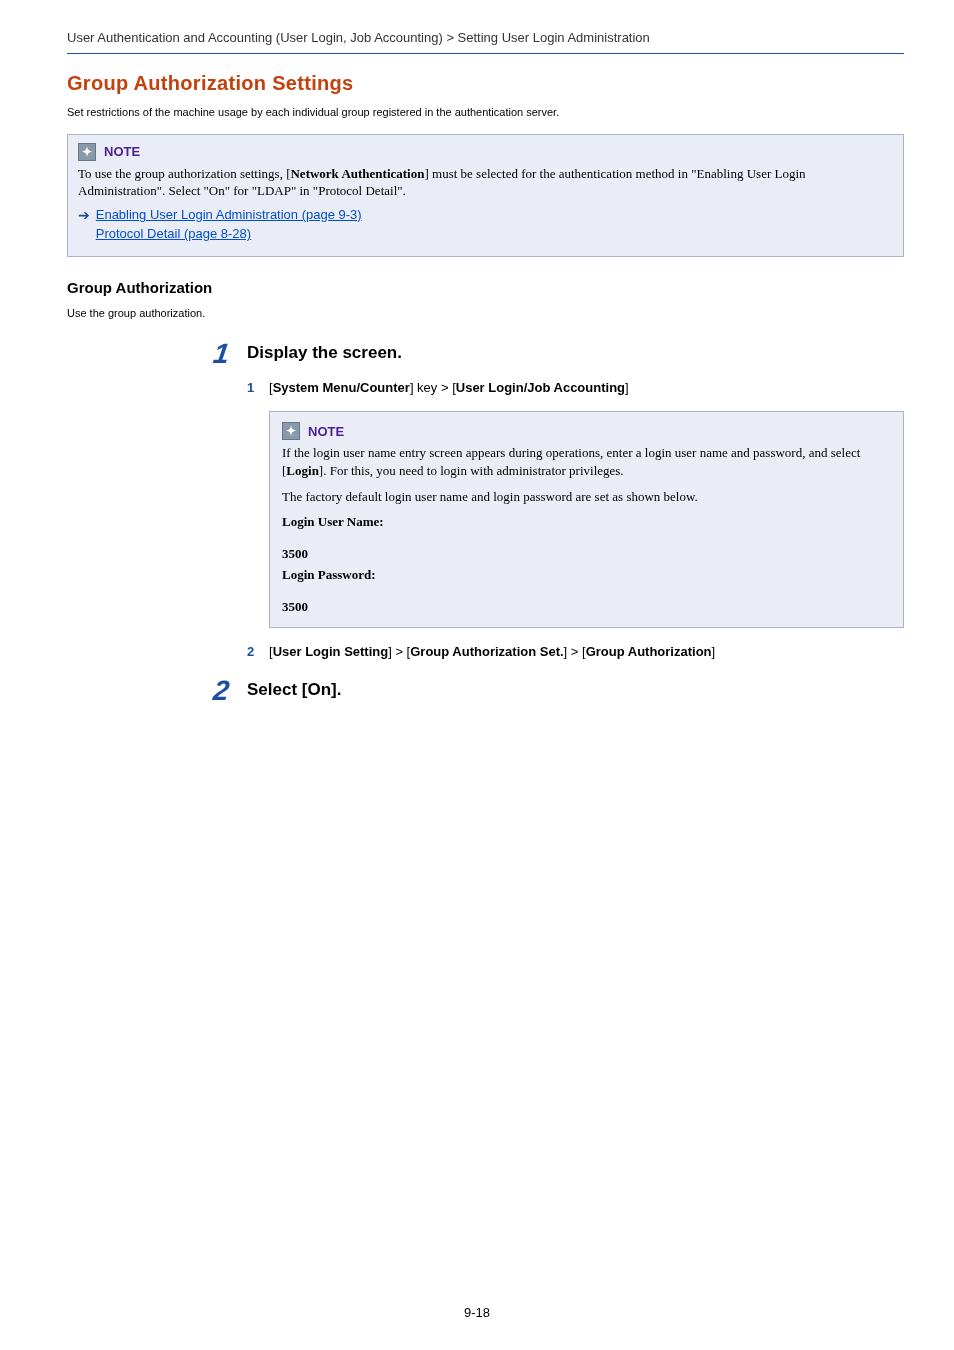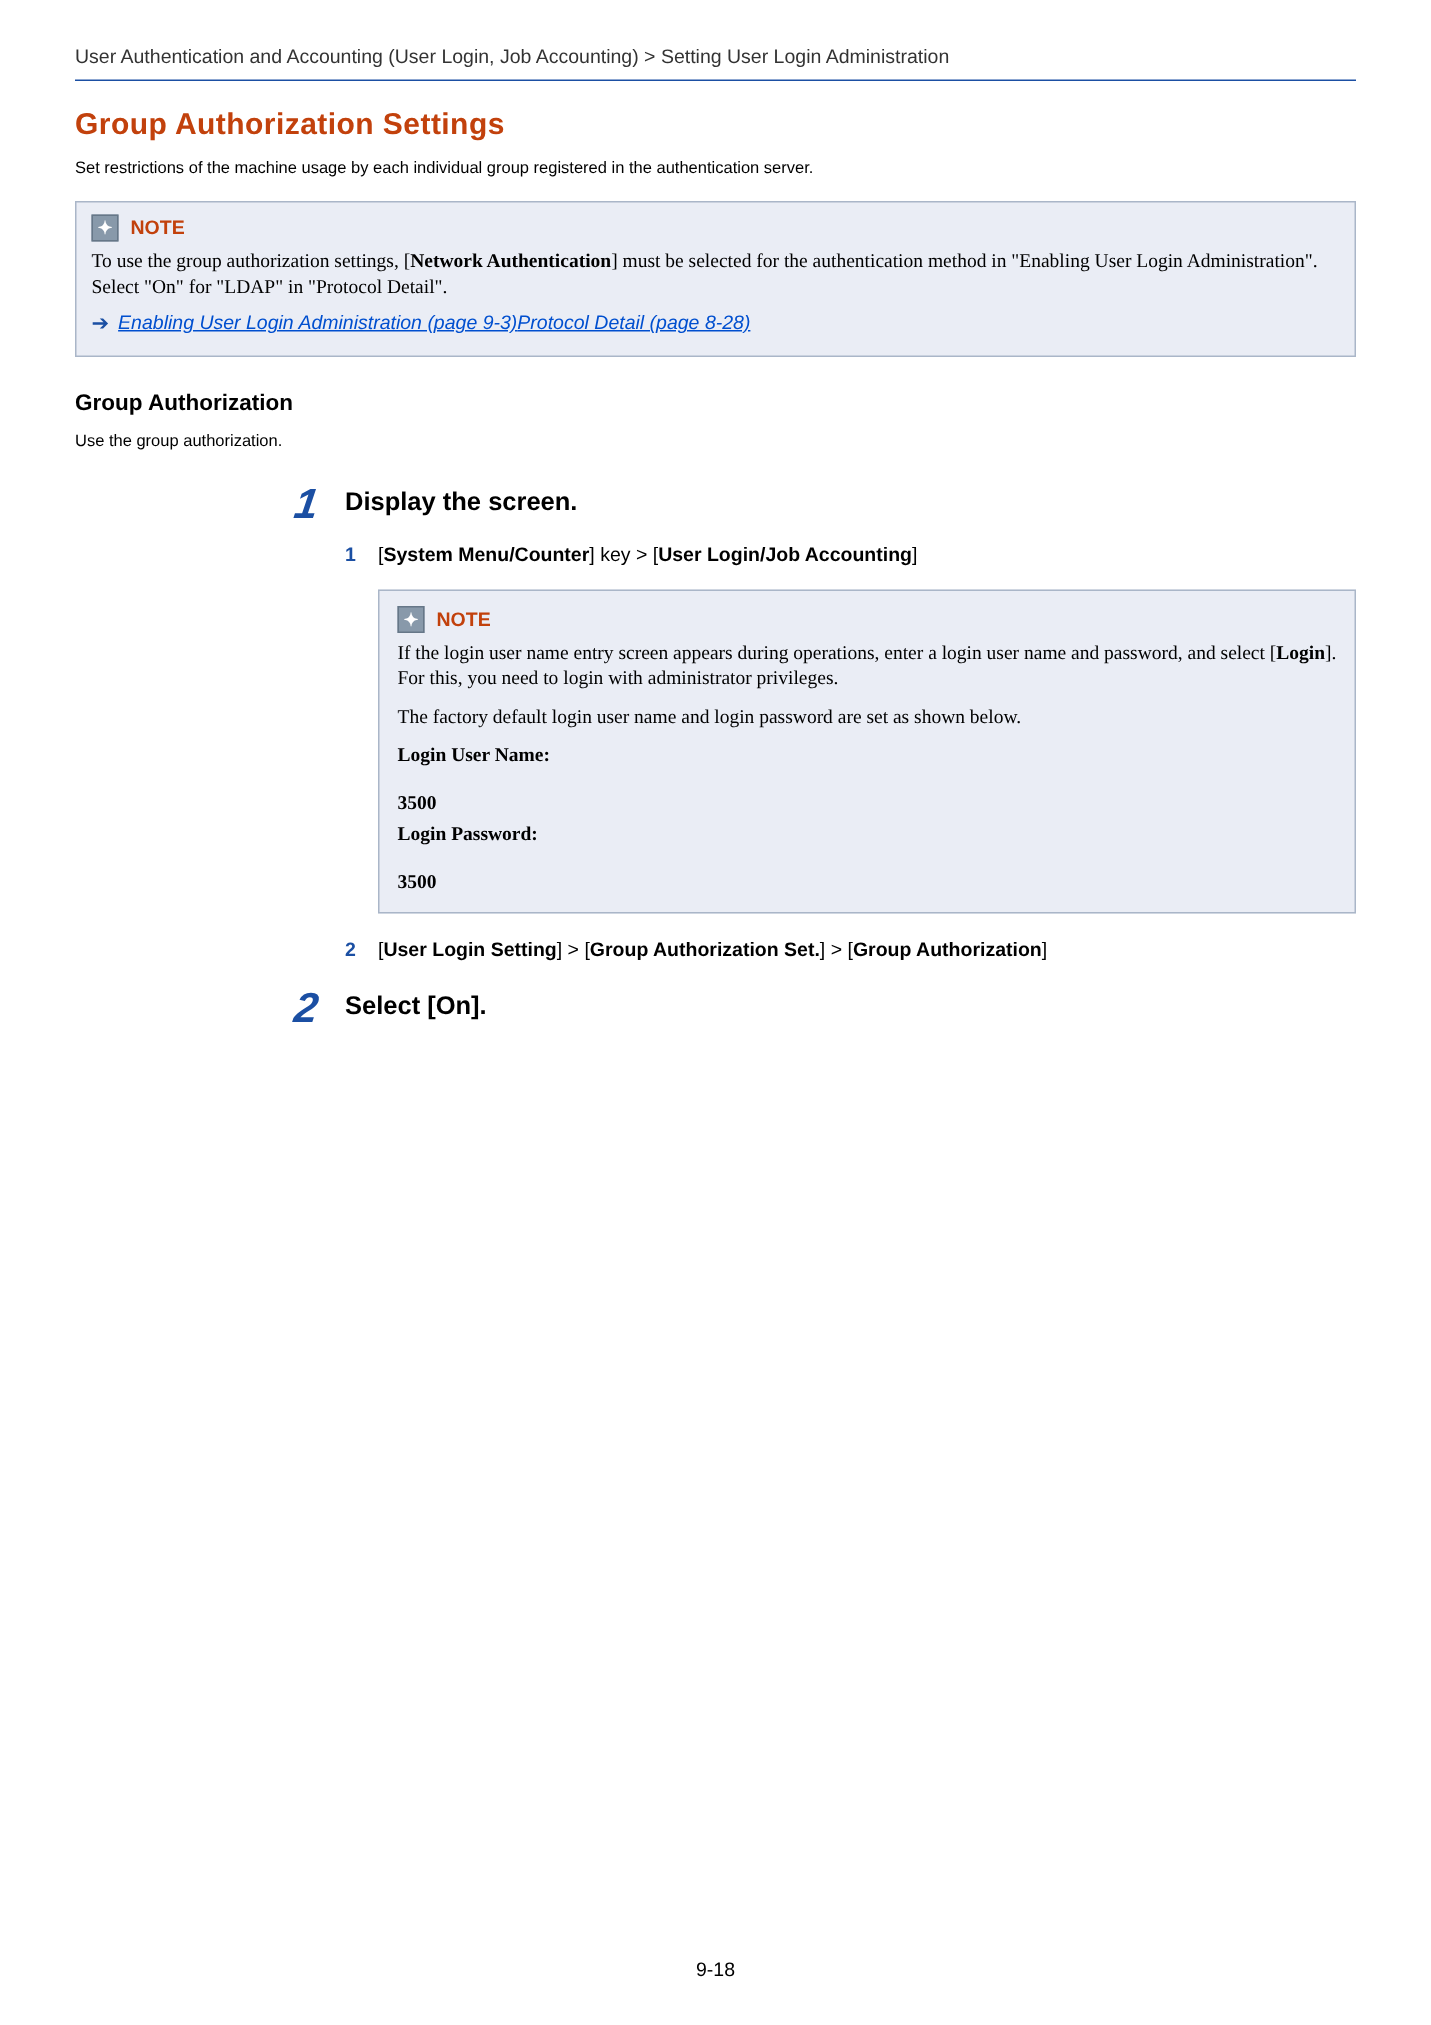--- a/index.html
+++ b/index.html
@@ -5,21 +5,21 @@
   * { box-sizing: border-box; margin: 0; padding: 0; }
   body {
     font-family: Arial, Helvetica, sans-serif;
     background: #ffffff;
     width: 954px;
     height: 1350px;
     position: relative;
     color: #000;
   }
   .page {
-    padding: 30px 50px 30px 50px;
+    padding: 30px 50px 30px 67px;
   }
   .breadcrumb {
     font-size: 13px;
     color: #333;
     margin-bottom: 8px;
   }
   .hr-top {
     border: none;
     border-top: 1px solid #1b4fa3;
     margin-bottom: 18px;
@@ -58,42 +58,41 @@
     display: inline-flex;
     align-items: center;
     justify-content: center;
     color: #fff;
     font-size: 12px;
     font-weight: bold;
   }
   .note-title {
     font-size: 13px;
     font-weight: bold;
-    color: #c2410c;
+    color: #4c1d95;
   }
   .note-body {
     font-size: 13px;
     line-height: 1.35;
     font-family: Liberation Serif, serif;
   }
   .link-row {
     display: flex;
     align-items: flex-start;
     gap: 6px;
     margin-top: 6px;
   }
   .arrow-icon {
     color: #1b4fa3;
     font-size: 14px;
     margin-top: 1px;
   }
   .link-list {
     display: flex;
-    flex-direction: row;
-    font-style: italic;
+    flex-direction: column;
   }
   .link {
     color: #004fcf;
     text-decoration: underline;
     font-size: 13px;
     line-height: 1.45;
     cursor: pointer;
   }
   .h2 {
     font-size: 15px;

